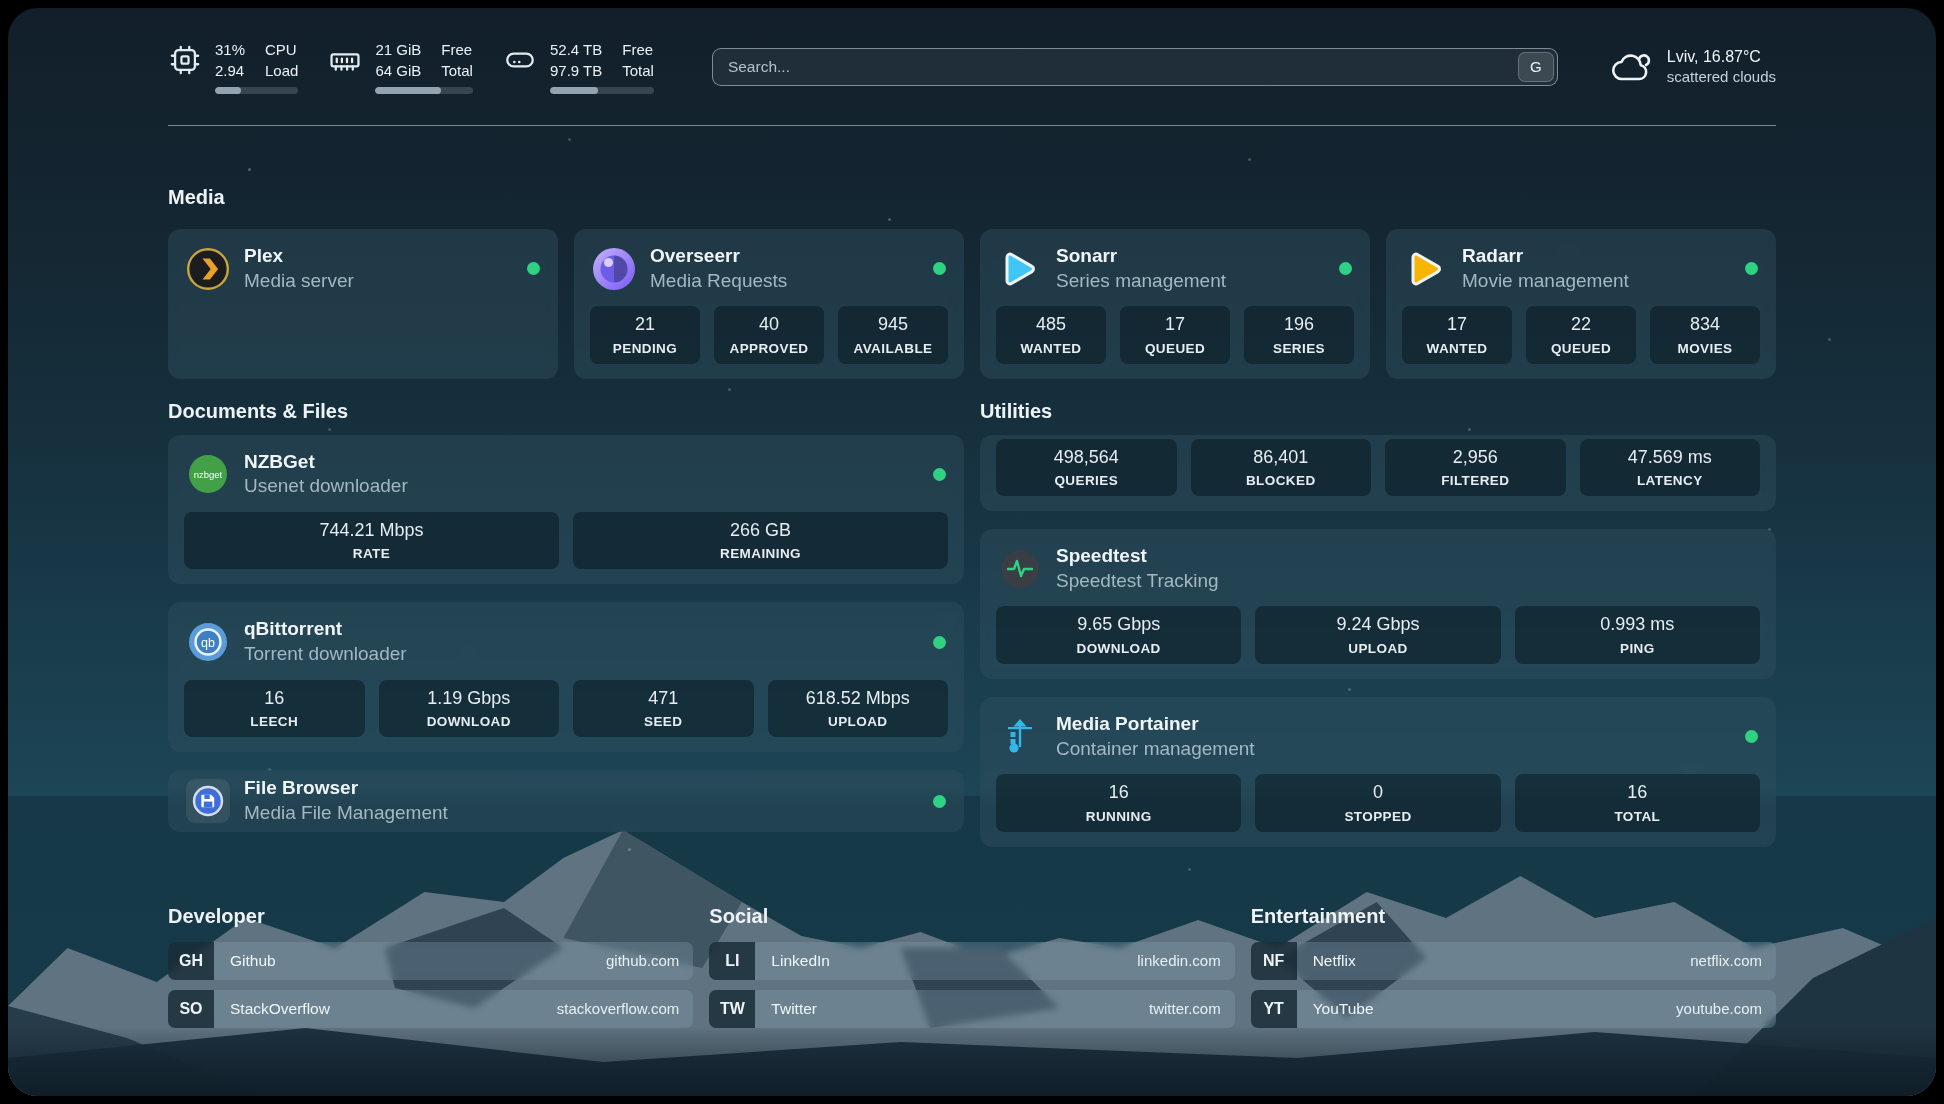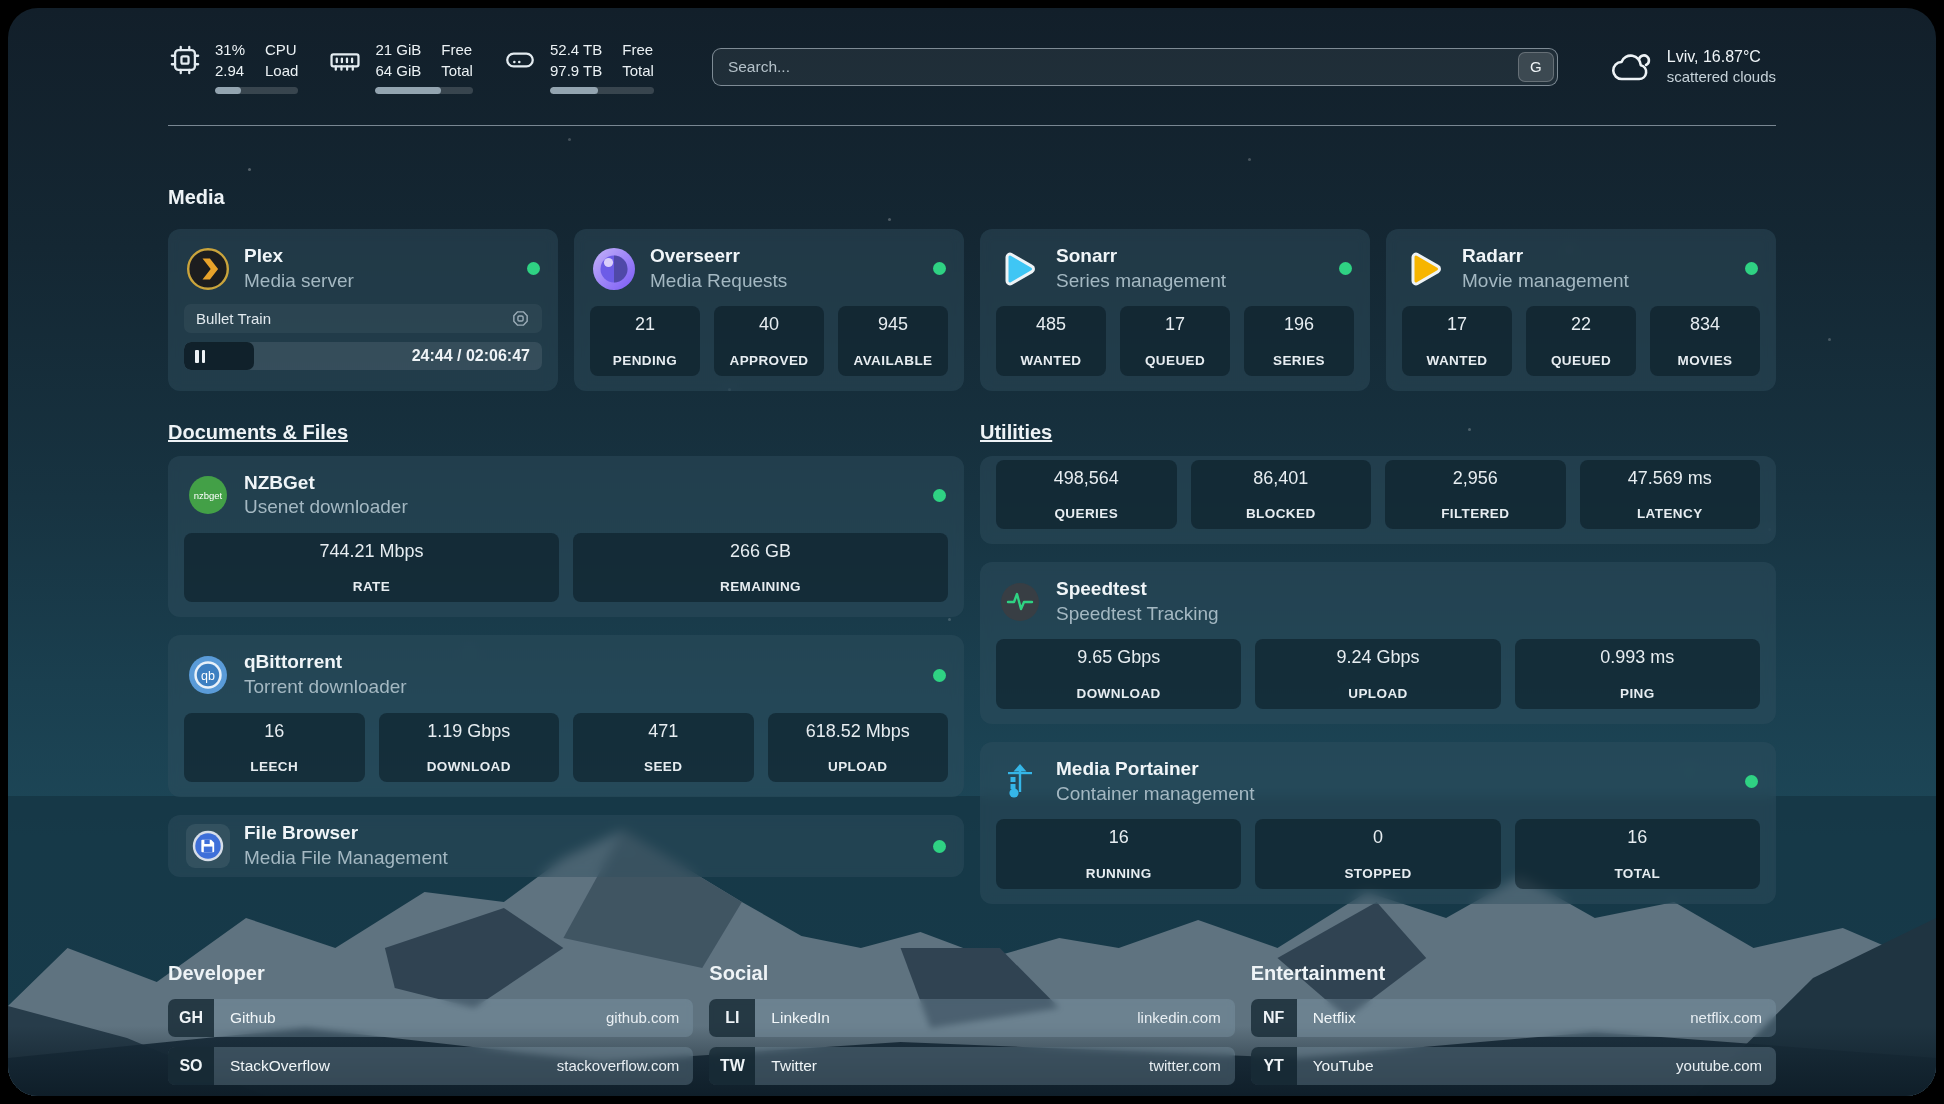--- a/index.html
+++ b/index.html
@@ -37,37 +37,37 @@
   .weather-icon svg{width:44px;height:36px;display:block;}
   .weather-l1{font-size:16px;color:#eff4f7;line-height:1.35;}
   .weather-l2{font-size:15px;color:#c6d2d9;line-height:1.35;}
   .divider{height:1px;background:rgba(205,219,229,.55);}
 
   
   .sec-title{font-size:20px;font-weight:600;color:#eef3f6;margin:0;}
   .media-title{margin:60px 0 20px;}
   .media-grid{display:grid;grid-template-columns:repeat(4,1fr);gap:16px;}
   .two-col{display:grid;grid-template-columns:1fr 1fr;gap:16px;align-items:start;}
-  .col-title{margin:30px 0 12px;text-decoration:underline;}
+  .col-title{margin:21px 0 12px;}
   .col-stack{display:flex;flex-direction:column;gap:18px;}
 
   .card{background:rgba(48,80,95,.45);border-radius:12px;backdrop-filter:blur(6px);cursor:pointer;}
   .card-head{display:flex;align-items:center;gap:14px;padding:15px 18px 9px;}
   .svc-logo{width:44px;height:44px;flex:none;display:flex;align-items:center;justify-content:center;}
   .svc-logo svg{width:44px;height:44px;display:block;}
   .svc-logo.sm svg{width:40px;height:40px;}
   .fb-tile{width:44px;height:44px;border-radius:9px;background:rgba(255,255,255,.08);display:flex;align-items:center;justify-content:center;flex:none;}
   .fb-tile svg{width:38px;height:38px;display:block;}
   .svc-name{font-size:19px;font-weight:600;color:#f0f5f8;line-height:1.25;}
   .svc-desc{font-size:19px;color:#a4b8c2;line-height:1.3;margin-top:1px;}
   .status-dot{width:13px;height:13px;border-radius:50%;margin-left:auto;flex:none;}
   .stats-row{display:flex;gap:14px;padding:4px 16px 15px;}
   .stat{flex:1;background:rgba(9,25,34,.55);border-radius:8px;text-align:center;padding:6px 4px 8px;}
   .stat-value{font-size:18px;color:#e7edf1;line-height:1.35;}
-  .stat-label{font-size:13.5px;font-weight:700;color:#e7edf1;letter-spacing:.03em;margin-top:16px;}
+  .stat-label{font-size:13.5px;font-weight:700;color:#e7edf1;letter-spacing:.03em;margin-top:4px;}
 
   .media-card{min-height:130px;box-sizing:border-box;}
   .plex-body{padding:2px 16px 14px;display:flex;flex-direction:column;gap:9px;}
   .np-row{height:29px;background:rgba(255,255,255,.05);border-radius:7px;display:flex;align-items:center;padding:0 12px;}
   .np-title{font-size:15px;color:#e2eaef;}
   .np-icon{margin-left:auto;width:19px;height:19px;color:#9cadb8;}
   .np-icon svg{width:19px;height:19px;display:block;}
   .pb-row{height:28px;background:rgba(255,255,255,.09);border-radius:7px;position:relative;overflow:hidden;display:flex;align-items:center;}
   .pb-elapsed{position:absolute;left:0;top:0;bottom:0;background:rgba(8,22,31,.8);border-radius:7px;display:flex;align-items:center;padding-left:11px;box-sizing:border-box;}
   .pause-bars{display:flex;gap:3px;}
@@ -219,40 +219,20 @@
                 <circle cx="22" cy="22" r="19.8" fill="#1c1d1f" stroke="#caa43c" stroke-width="2.4"></circle>
               <path d="M16.5 11.5h7.4l8.2 10.5-8.2 10.5h-7.4l8.2-10.5z" fill="#e8a22a"></path>
               </svg>
           </span>
           <div>
             <div class="svc-name">Plex</div>
             <div class="svc-desc">Media server</div>
           </div>
           <span class="status-dot" style="background:#2fd283"></span>
         </div>
-        <div class="plex-body">
-          <div class="np-row">
-            <span class="np-title">Bullet Train</span>
-            <span class="np-icon">
-              <svg viewBox="0 0 20 20" fill="none" stroke="currentColor" stroke-width="1.5" stroke-linejoin="round">
-                <path d="M7 3h6l4 4v6l-4 4H7l-4-4V7z"></path>
-                  <rect x="7.3" y="7.3" width="5.4" height="5.4" rx="1.4"></rect>
-              </svg>
-            </span>
-          </div>
-          <div class="pb-row">
-            <div class="pb-elapsed" style="width: 19.5%;">
-              <span class="pause-bars">
-                  <i></i>
-                  <i></i>
-                </span>
-            </div>
-            <span class="pb-time">24:44 / 02:06:47</span>
-          </div>
-        </div>
       </div>
 
       <div class="card media-card">
         <div class="card-head">
           <span class="svc-logo">
             <svg viewBox="0 0 44 44">
               <defs>
                   <linearGradient id="ovsg" x1="0" y1="0" x2="1" y2="1">
                 <stop offset="0" stop-color="#c3b2f9"></stop>
                     <stop offset="1" stop-color="#7a5af5"></stop>

